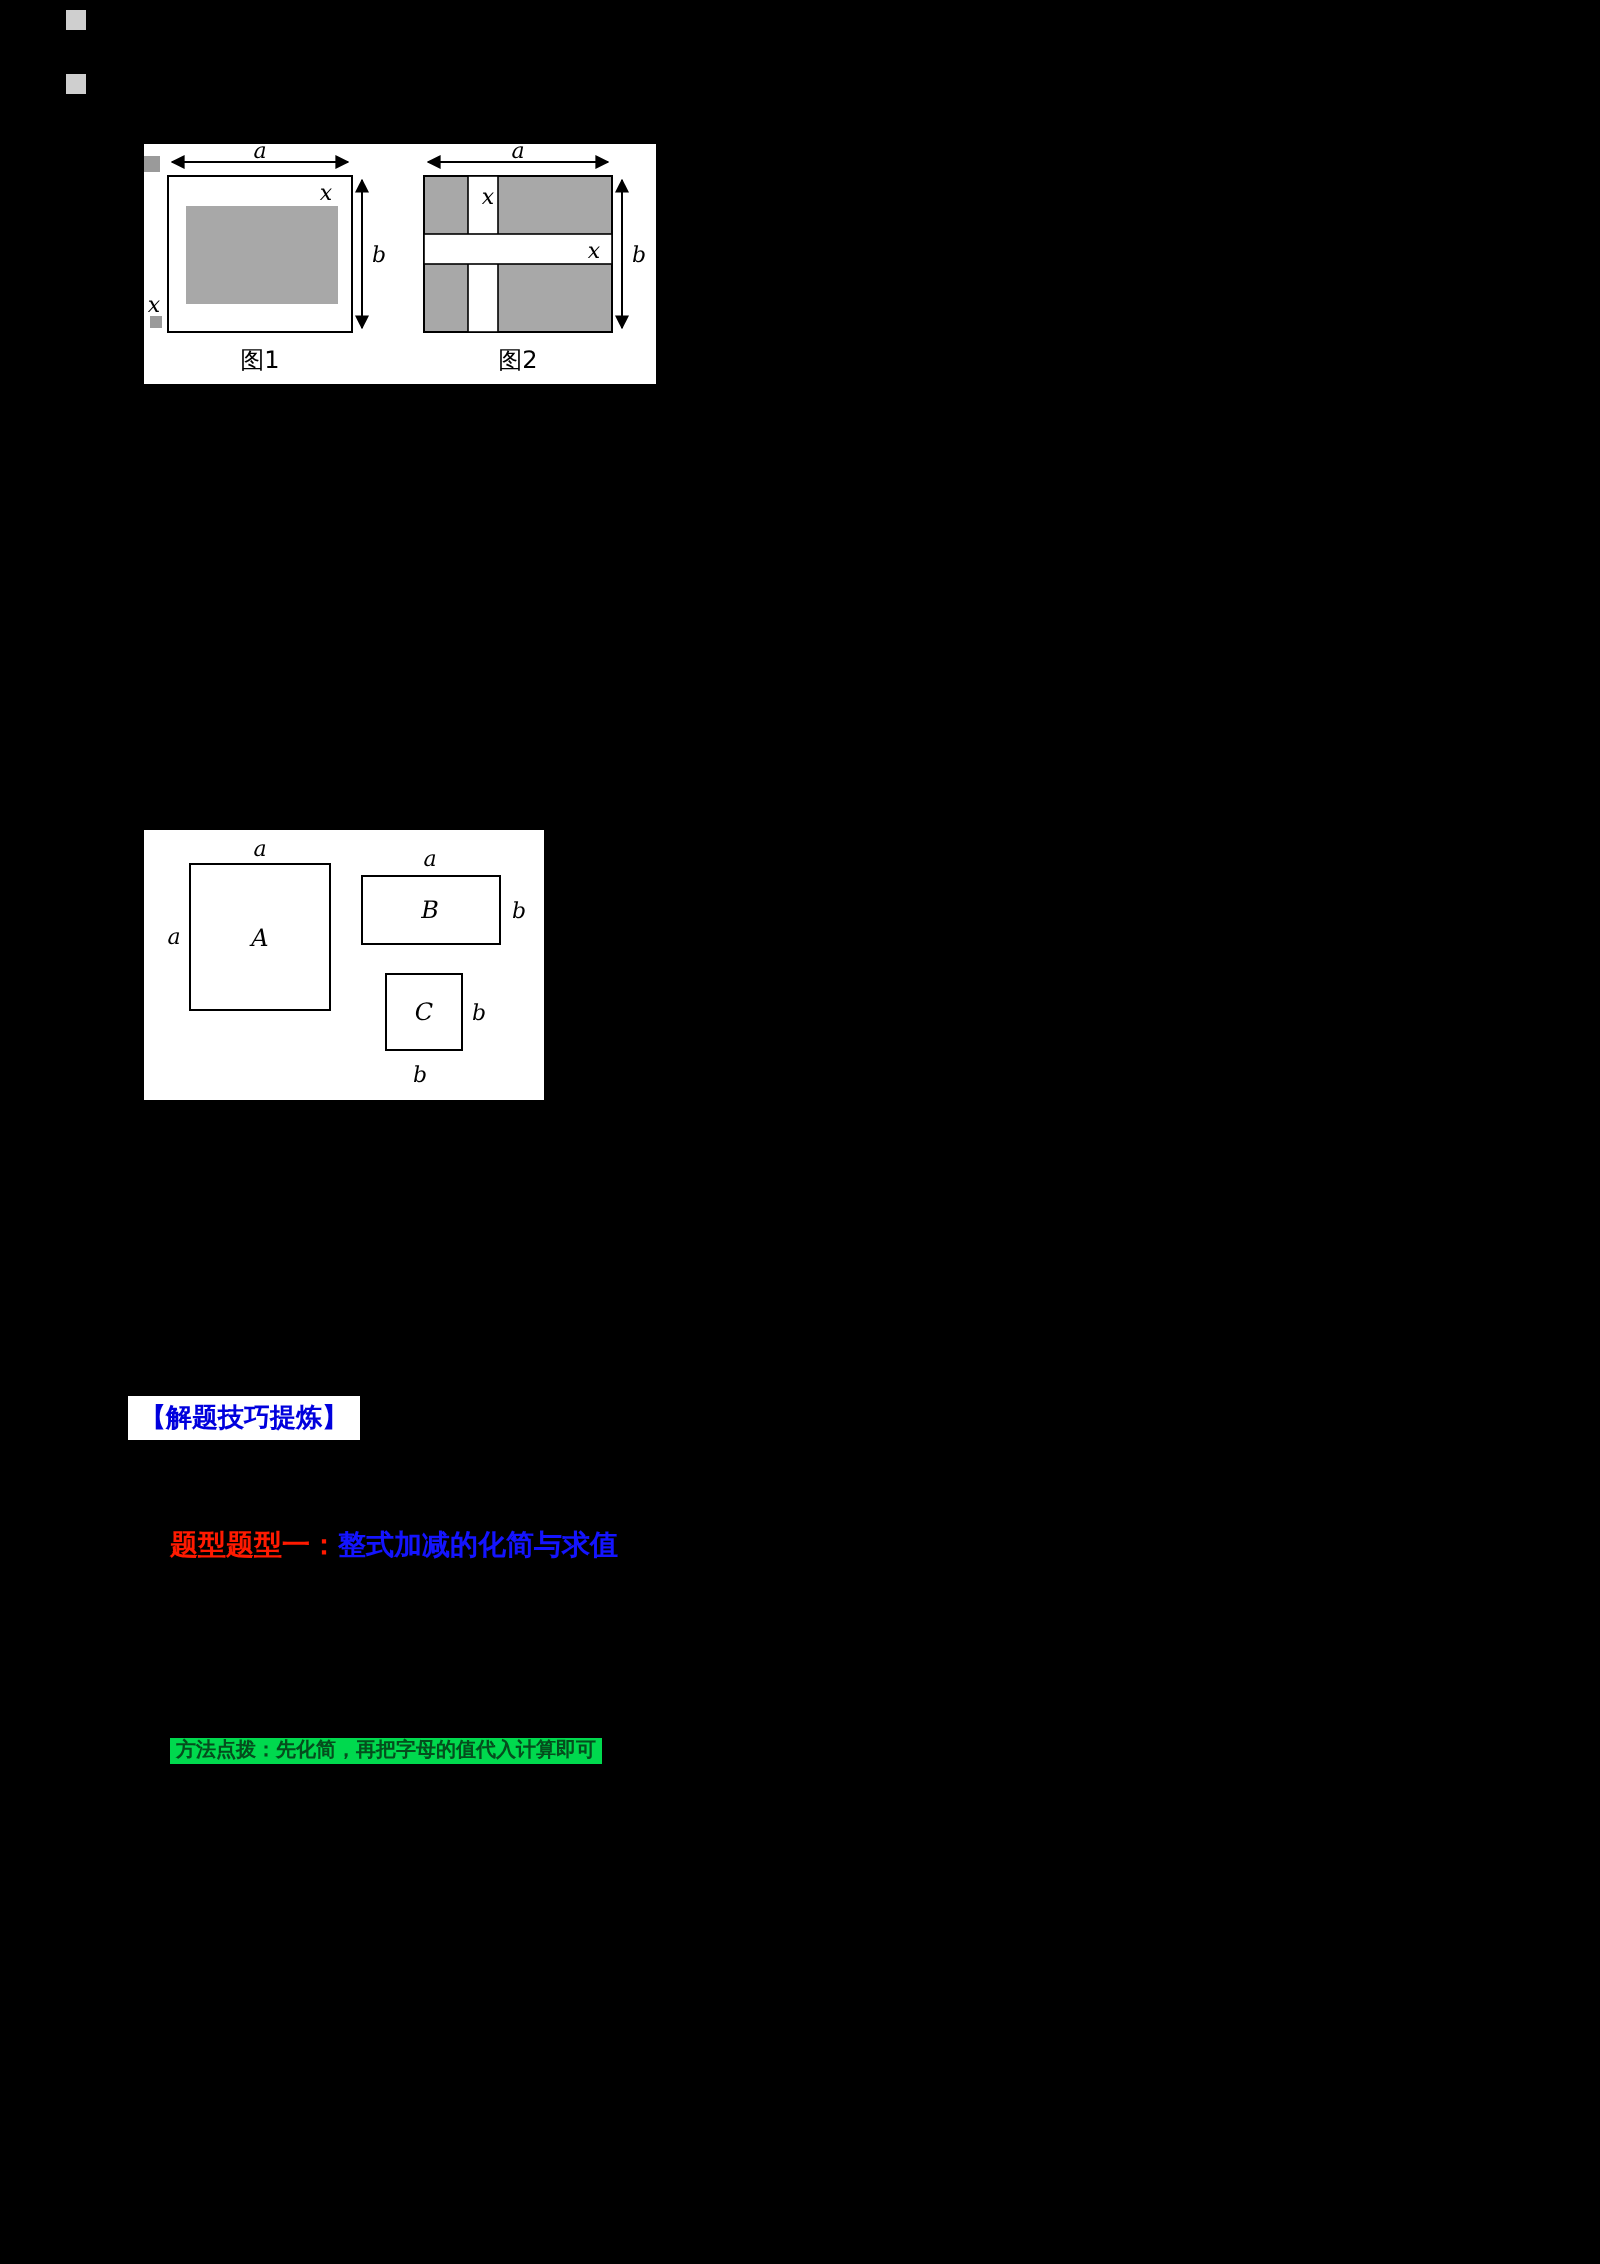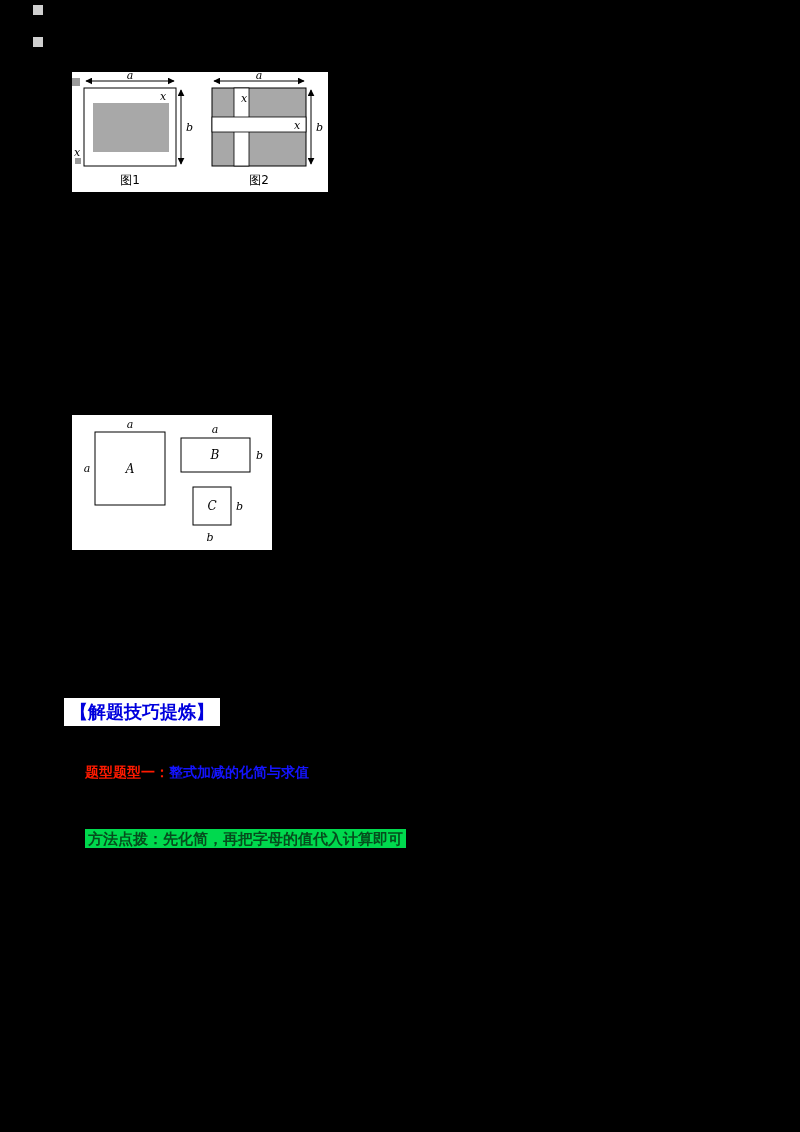--- a/index.html
+++ b/index.html
@@ -20,33 +20,33 @@
   svg{display:block;}
 
   .mathlabel{font-family:"DejaVu Serif",serif;font-style:italic;font-size:11px;fill:#000;}
   .biglabel{font-family:"DejaVu Serif",serif;font-style:italic;font-size:12px;fill:#000;}
   .caption{font-family:"DejaVu Sans",sans-serif;font-size:12px;fill:#000;}
 
   #technique-heading{
     position:absolute;left:64px;top:698px;
     background:#ffffff;
     padding:2px 6px;
-    font-size:18px;font-weight:bold;
+    font-size:13px;font-weight:bold;
     color:#0000dd;
     white-space:nowrap;
   }
   #topic-line{
     position:absolute;left:85px;top:764px;
     font-size:14px;font-weight:bold;white-space:nowrap;
   }
   .topic-red{color:#ff1a00;}
   .topic-blue{color:#1414ff;}
   #note-line{
-    position:absolute;left:85px;top:830px;
-    font-size:15px;font-weight:bold;white-space:nowrap;
+    position:absolute;left:85px;top:868px;
+    font-size:10px;font-weight:bold;white-space:nowrap;
   }
   .note-green{background:#00d94e;color:#054d1d;padding:1px 3px;}
 </style>
 </head>
 <body>
 
 <div class="artifact" id="artifact-1"></div>
 <div class="artifact" id="artifact-2"></div>
 
 <div class="panel" id="panel-figures-xy">

